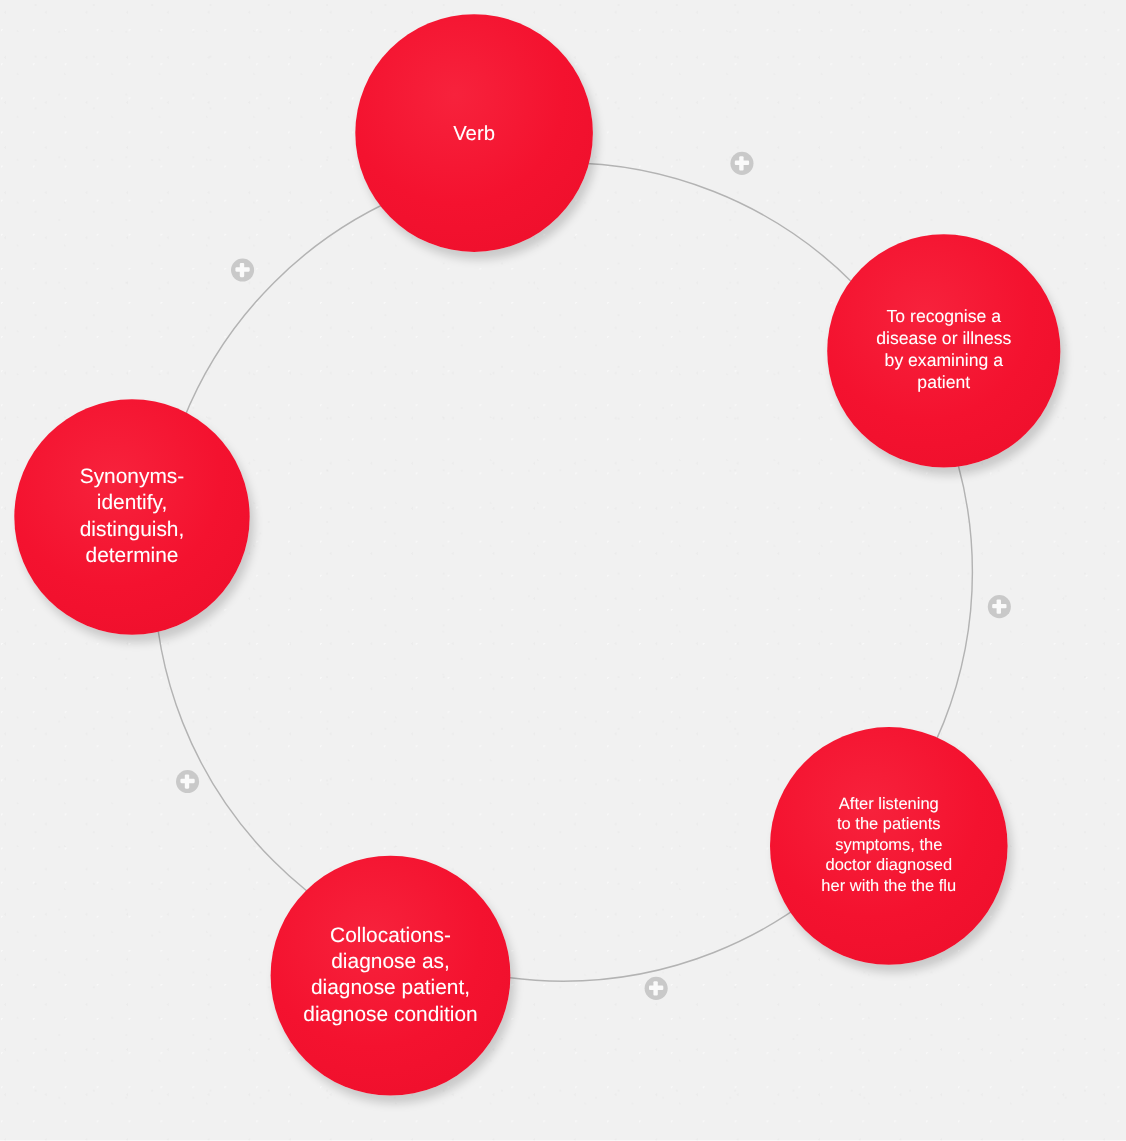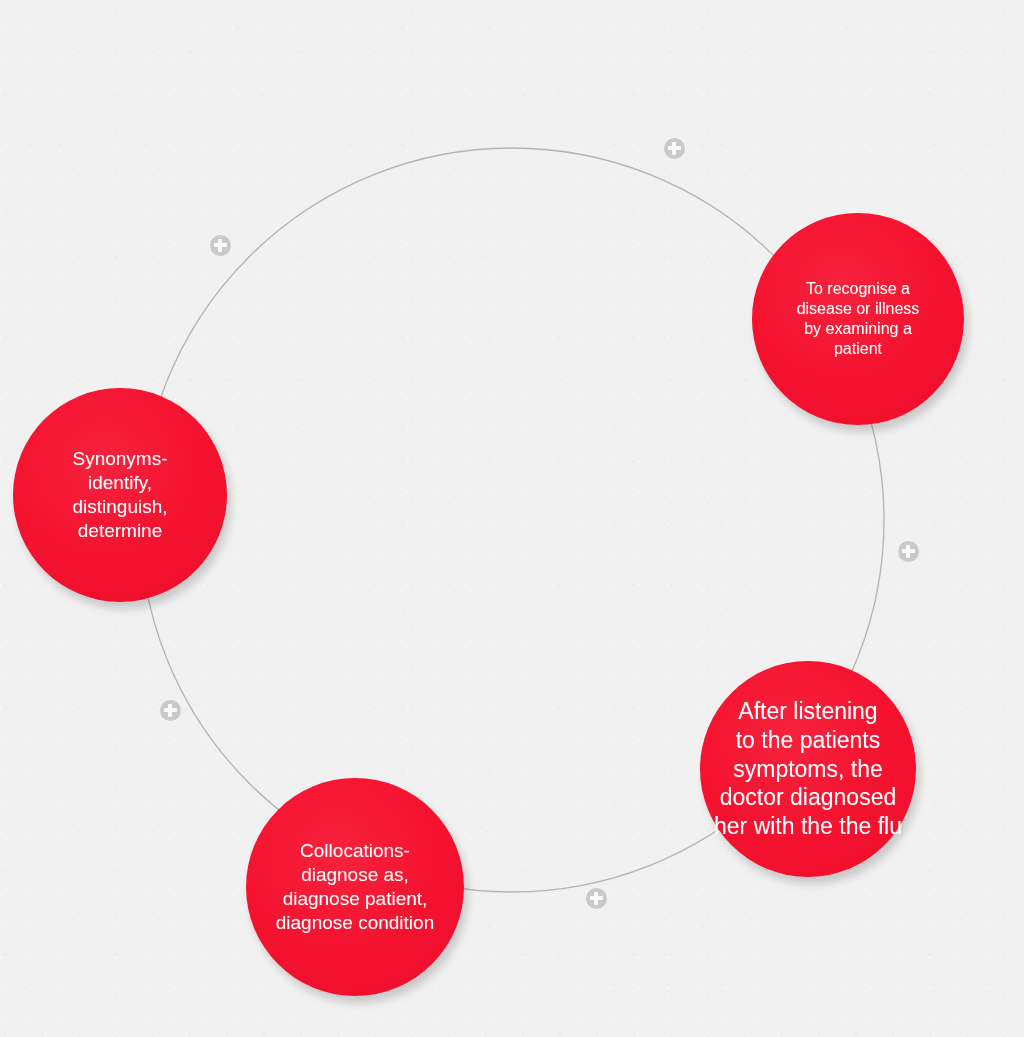--- a/index.html
+++ b/index.html
@@ -62,23 +62,23 @@
   .node-label {
     display: block;
     white-space: pre-line;
     text-shadow: 0 0 1px rgba(255,255,255,0.25);
   }
 
   
   #node-center      { left: 365px; top: 365px; width: 295px; height: 295px; font-size: 28px; }
   #node-verb        { left: 323px; top: 13px;  width: 216px; height: 216px; font-size: 18.5px; }
   #node-definition  { left: 752px; top: 213px; width: 212px; height: 212px; font-size: 16px; }
-  #node-example     { left: 700px; top: 661px; width: 216px; height: 216px; font-size: 23px; }
+  #node-example     { left: 700px; top: 661px; width: 216px; height: 216px; font-size: 15px; }
   #node-collocations{ left: 246px; top: 778px; width: 218px; height: 218px; font-size: 19px; }
-  #node-synonyms    { left: 13px;  top: 388px; width: 214px; height: 214px; font-size: 19px; }
+  #node-synonyms    { left: 13px;  top: 363px; width: 214px; height: 214px; font-size: 19px; }
 
   
   .plus-badge {
     position: absolute;
     width: 21px;
     height: 21px;
     margin-left: -10.5px;
     margin-top: -10.5px;
     border-radius: 50%;
     background: #c9c9c9;
@@ -104,20 +104,23 @@
 </head>
 <body>
 
 <div id="canvas">
 
   <svg class="ring-layer" viewBox="0 0 1024 1037" aria-hidden="true">
     <circle cx="512" cy="520" r="372" fill="none" stroke="#b3b3b3" stroke-width="1.3"></circle>
   </svg>
 
 
+  <div class="node node-red" id="node-verb">
+    <span class="node-label">Verb</span>
+  </div>
 
   <div class="node node-red" id="node-definition">
     <span class="node-label">To recognise a
 disease or illness
 by examining a
 patient</span>
   </div>
 
   <div class="node node-red" id="node-example">
     <span class="node-label">After listening

